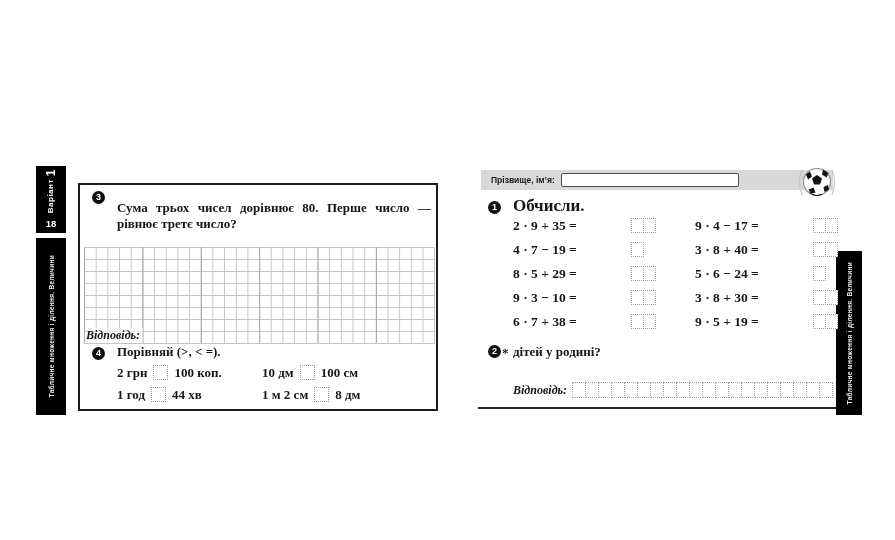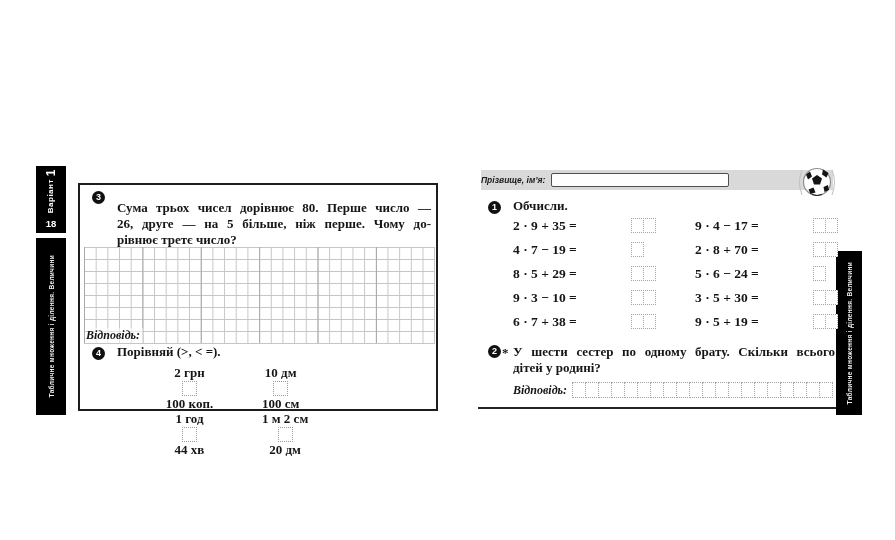--- a/index.html
+++ b/index.html
@@ -35,29 +35,29 @@
     background-image:
       linear-gradient(to right,#a9a9a9 1px,transparent 1px),
       linear-gradient(to right,#c6c6c6 1px,transparent 1px),
       linear-gradient(to bottom,#c6c6c6 1px,transparent 1px);
     background-size:58.4px 12px,11.68px 12px,11.68px 12px;
     border-right:1px solid #c6c6c6;border-bottom:1px solid #c6c6c6;}
   .ansl{font-weight:bold;font-style:italic;font-size:12px;}
   .grid3 .ansl{position:absolute;left:2px;bottom:0px;background:rgba(255,255,255,.55);padding-right:3px;}
 
   .cmp{display:flex;align-items:center;font-weight:bold;font-size:13px;}
-  .pair{display:flex;align-items:center;flex-direction:column;}
+  .pair{display:flex;}
   .pair1{width:145px;}
   .cbox{width:13px;height:13px;border:1px dotted #9b9b9b;margin:0 6px;flex:none;background:#fff;}
 
   
   .hbar{position:absolute;left:481px;top:170px;width:352px;height:20px;background:#d9d9d9;
         display:flex;align-items:center;}
   .hlabel{font-family:"Liberation Sans",sans-serif;font-weight:bold;font-size:8.5px;
-          color:#1a1a1a;white-space:nowrap;font-style:italic;}
+          margin-left:10px;color:#1a1a1a;white-space:nowrap;}
   .name-input{width:170px;height:12px;margin-left:6px;border:1px solid #4f4f4f;border-radius:2px;
               background:#fff;font:11px "Liberation Sans",sans-serif;padding:0 3px;outline:none;}
   .ball{position:absolute;left:795px;top:161px;width:44px;height:44px;}
 
   .exprcol{position:absolute;}
   .exprrow{display:flex;align-items:center;height:17px;margin-bottom:7px;
            font-weight:bold;font-size:13.5px;gap:32px;}
   .expr{display:inline-block;min-width:84px;white-space:nowrap;}
   .cells{display:inline-flex;margin-left:3px;}
   .exprrow .cell{width:11px;height:13px;border:1px dotted #a3a3a3;margin-left:-1px;background:#fff;}
@@ -84,21 +84,20 @@
     </div>
   </div>
 
   <div class="page-left"></div>
 
   <div class="abs" style="left:92px;top:191px;">
     <div class="circ">3</div>
   </div>
   <div class="abs prowtext" style="left:117px;top:200px;width:314px;">
     <div class="line-just">Сума трьох чисел дорівнює 80. Перше число —</div>
-    <div class="line-just">26, друге — на 5 більше, ніж перше. Чому до-</div>
     <div>рівнює третє число?</div>
   </div>
 
   <div class="grid3">
     <span class="ansl">Відповідь:</span>
   </div>
 
   <div class="abs" style="left:92px;top:347px;">
     <div class="circ">4</div>
   </div>
@@ -109,30 +108,30 @@
       <span>2 грн</span>
       <span class="cbox"></span>
       <span>100 коп.</span>
     </span>
     <span class="pair">
       <span>10 дм</span>
       <span class="cbox"></span>
       <span>100 см</span>
     </span>
   </div>
-  <div class="abs cmp" style="left:117px;top:387px;margin-top:24px;">
+  <div class="abs cmp" style="left:117px;top:387px;">
     <span class="pair pair1">
       <span>1 год</span>
       <span class="cbox"></span>
       <span>44 хв</span>
     </span>
     <span class="pair">
       <span>1 м 2 см</span>
       <span class="cbox"></span>
-      <span>20 дм</span>
+      <span>8 дм</span>
     </span>
   </div>
 
   <div class="hbar">
     <span class="hlabel">Прізвище, ім’я:</span>
     <input class="name-input" type="text" value="" style="">
   </div>
 
   <svg class="ball" viewBox="0 0 44 44">
     <path d="M7,9 Q2,21 7,34" fill="none" stroke="#c0c0c0" stroke-width="1"></path>
@@ -148,21 +147,21 @@
 
   <div class="tab tab-section-right">
     <div class="vwrap">
       <div class="vsection">Табличне множення і ділення. Величини</div>
     </div>
   </div>
 
   <div class="abs" style="left:488px;top:201px;">
     <div class="circ">1</div>
   </div>
-  <div class="abs prowtext" style="left:513px;top:198px;font-size:13px;">Обчисли.</div>
+  <div class="abs prowtext" style="left:513px;top:198px;font-size:17px;">Обчисли.</div>
 
   <div class="exprcol" style="left:513px;top:217px;">
     <div class="exprrow">
       <span class="expr">2 · 9 + 35 =</span>
       <span class="cells">
           <span class="cell"></span>
           <span class="cell"></span>
         </span>
     </div>
     <div class="exprrow">
@@ -196,54 +195,53 @@
 
   <div class="exprcol" style="left:695px;top:217px;">
     <div class="exprrow">
       <span class="expr">9 · 4 − 17 =</span>
       <span class="cells">
           <span class="cell"></span>
           <span class="cell"></span>
         </span>
     </div>
     <div class="exprrow">
-      <span class="expr">2 · 8 + 70 =</span>
+      <span class="expr">3 · 8 + 40 =</span>
       <span class="cells">
           <span class="cell"></span>
           <span class="cell"></span>
         </span>
     </div>
     <div class="exprrow">
       <span class="expr">5 · 6 − 24 =</span>
       <span class="cells">
           <span class="cell"></span>
         </span>
     </div>
     <div class="exprrow">
-      <span class="expr">3 · 5 + 30 =</span>
+      <span class="expr">3 · 8 + 30 =</span>
       <span class="cells">
           <span class="cell"></span>
           <span class="cell"></span>
         </span>
     </div>
     <div class="exprrow">
       <span class="expr">9 · 5 + 19 =</span>
       <span class="cells">
           <span class="cell"></span>
           <span class="cell"></span>
         </span>
     </div>
   </div>
 
   <div class="abs" style="left:488px;top:345px;display:flex;">
     <div class="circ">2</div>
     <span class="star">*</span>
   </div>
   <div class="abs prowtext" style="left:513px;top:344px;width:322px;">
-    <div class="line-just">У шести сестер по одному брату. Скільки всього</div>
     <div>дітей у родині?</div>
   </div>
   <div class="ansrow" style="left:513px;top:382px;">
     <span class="ansl">Відповідь:</span>
     <span class="ansstrip">
         <span class="cell"></span>
         <span class="cell"></span>
         <span class="cell"></span>
         <span class="cell"></span>
         <span class="cell"></span>

